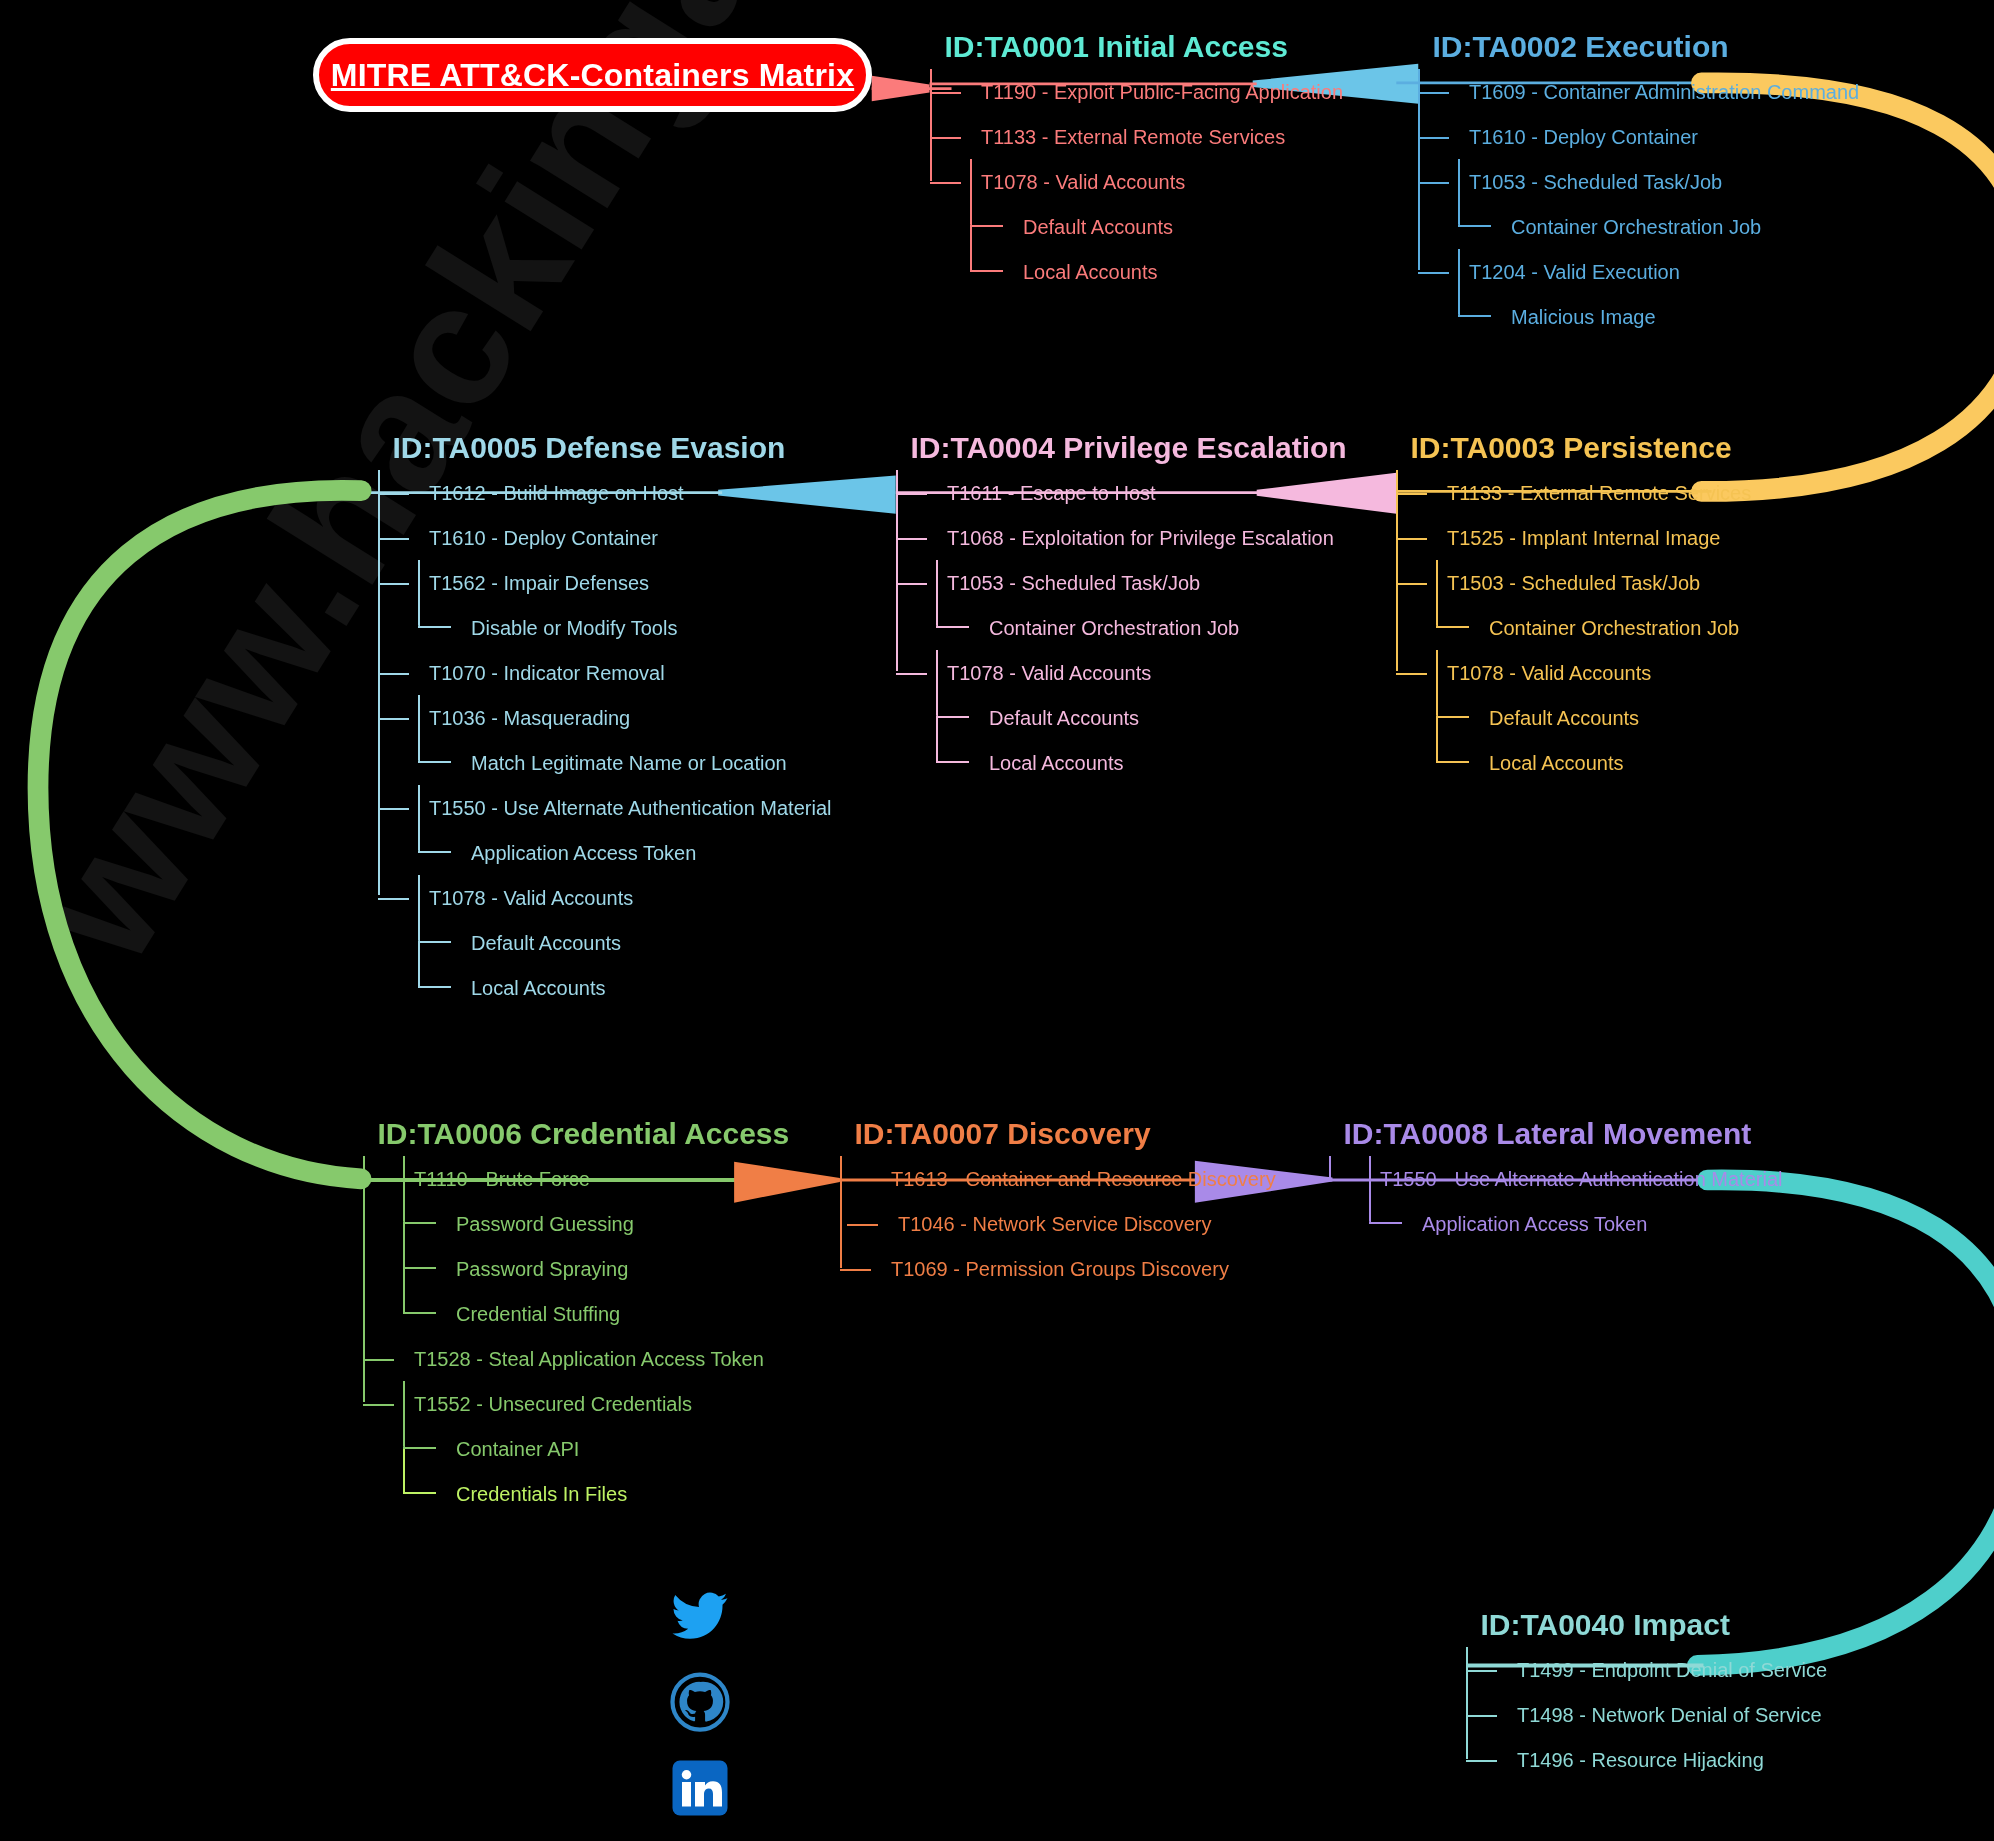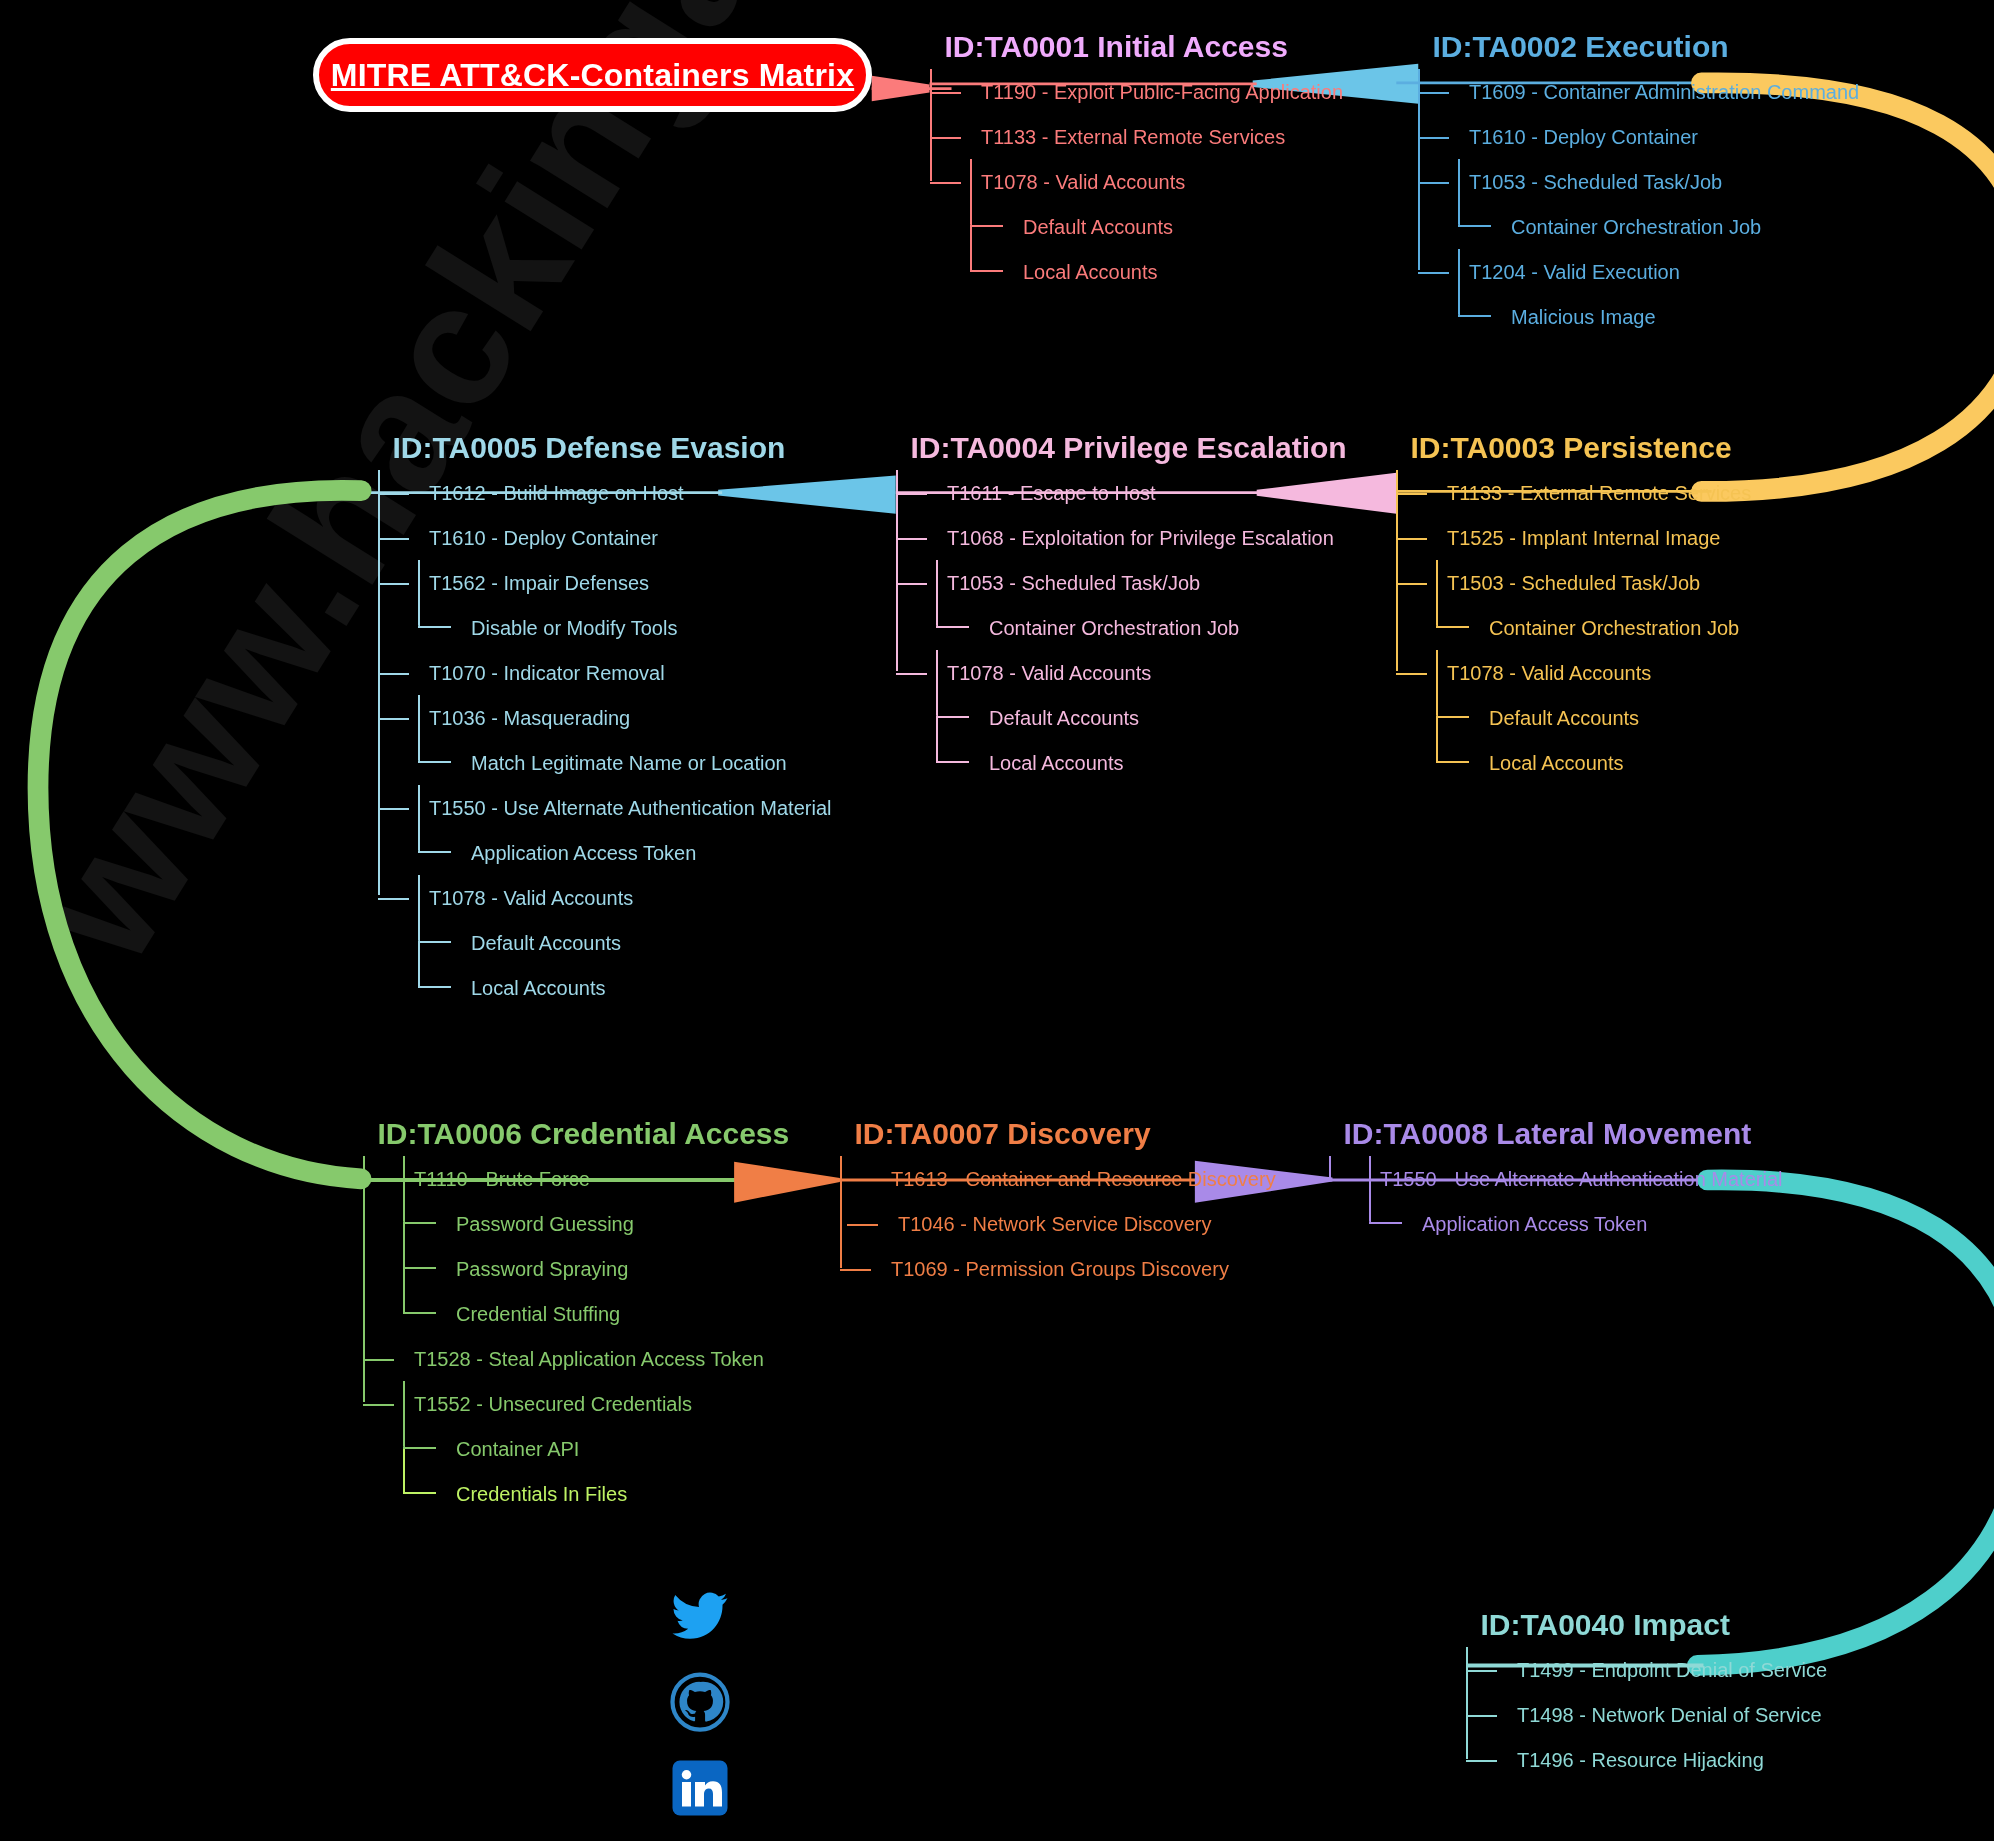--- a/index.html
+++ b/index.html
@@ -133,21 +133,21 @@
     <path d="M4280,2958 C4740,2950 5075,3095 5075,3520 C5075,3965 4730,4165 4255,4175" stroke="#4ECFCB" stroke-width="52" fill="none" stroke-linecap="round"></path>
 
     <path d="M3675,4175 H4270" stroke="#8FD9D6" stroke-width="10" fill="none"></path>
   </svg>
 
   <div class="title-pill">
     <span>MITRE ATT&amp;CK-Containers Matrix</span>
   </div>
 
   <div class="tactic c-initial">
-      <div class="hdr" style="color: #f0abfc;">ID:TA0001 Initial Access</div>
+      <div class="hdr" style="color: #5eead4;">ID:TA0001 Initial Access</div>
       <div class="tree" style="color: rgb(251, 123, 123);">
         <div class="rail" style="background: rgb(251, 123, 123); bottom: auto; height: 112px;"></div>
         <div class="tech l1" style="color: rgb(251, 123, 123);">
           <span class="lbl">T1190 - Exploit Public-Facing Application</span>
         </div>
         <div class="tech l1" style="color: rgb(251, 123, 123);">
           <span class="lbl">T1133 - External Remote Services</span>
         </div>
         <div class="tech l1" style="color: rgb(251, 123, 123);">
           <span class="lbl">T1078 - Valid Accounts</span>

